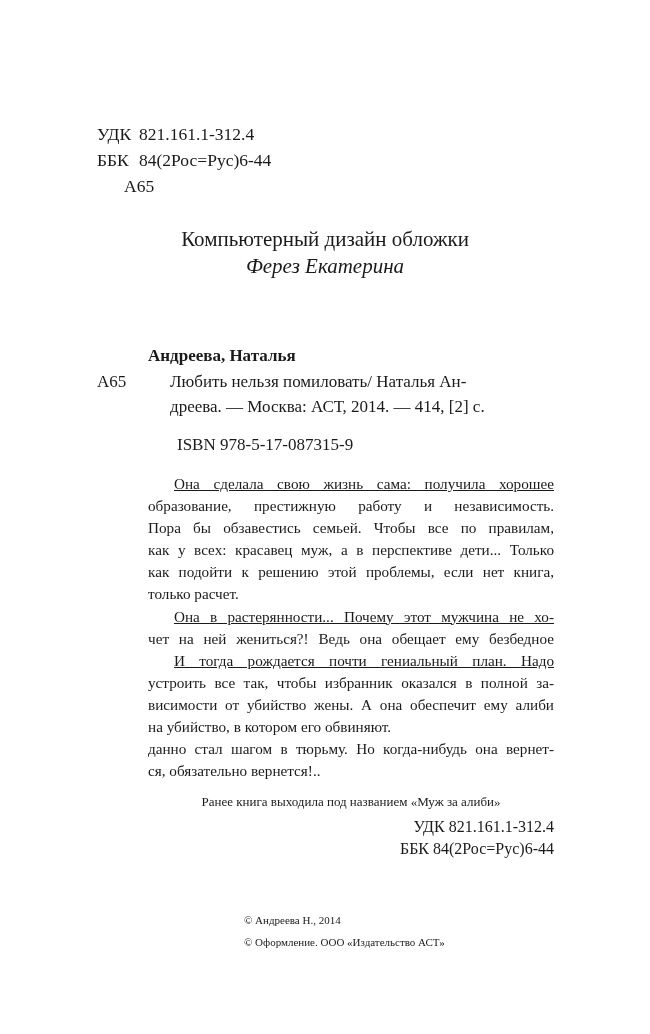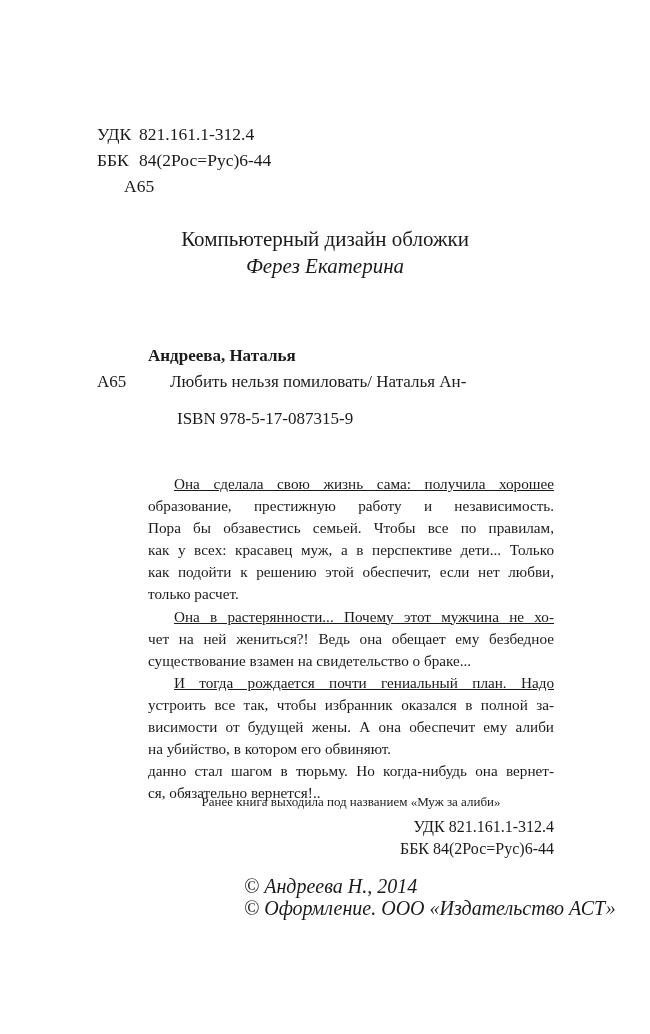--- a/index.html
+++ b/index.html
@@ -148,24 +148,23 @@
     white-space: nowrap;
   }
   .codes-bottom .code-line {
     display: block;
   }
 
   
   .copyright {
     position: absolute;
     left: 244px;
-    top: 852px;
-    font-size: 20px;
+    top: 886px;
+    font-size: 11px;
     line-height: 22px;
-    font-style: italic;
     white-space: nowrap;
   }
   .copyright .cp-line {
     display: block;
   }
 </style>
 </head>
 <body>
 
 <div class="page">
@@ -179,41 +178,41 @@
   <div class="credit">
     <span class="credit-role">Компьютерный дизайн обложки</span>
     <span class="credit-name">Ферез Екатерина</span>
   </div>
 
   <div class="biblio">
     <span class="author">Андреева, Наталья</span>
     <span class="desc">
       <span class="shelfmark">А65</span><span>Любить нельзя помиловать/ Наталья Ан-</span>
     </span>
+    <span class="desc"><span>дреева. — Москва: АСТ, 2014. — 414, [2] с.</span></span>
     <span class="isbn">ISBN 978-5-17-087315-9</span>
   </div>
 
   <div class="annotation">
       <p>
         <span class="ln first">Она сделала свою жизнь сама: получила хорошее</span>
         <span class="ln">образование, престижную работу и независимость.</span>
         <span class="ln">Пора бы обзавестись семьей. Чтобы все по правилам,</span>
         <span class="ln">как у всех: красавец муж, а в перспективе дети... Только</span>
-        <span class="ln">как подойти к решению этой обеспечит, если нет любви,</span>
+        <span class="ln">как подойти к решению этой проблемы, если нет книга,</span>
         <span class="ln last">только расчет.</span>
       </p>
       <p>
         <span class="ln first">Она в растерянности... Почему этот мужчина не хо-</span>
         <span class="ln">чет на ней жениться?! Ведь она обещает ему безбедное</span>
-        <span class="ln last">существование взамен на свидетельство о браке...</span>
       </p>
       <p>
         <span class="ln first">И тогда рождается почти гениальный план. Надо</span>
         <span class="ln">устроить все так, чтобы избранник оказался в полной за-</span>
-        <span class="ln">висимости от будущей жены. А она обеспечит ему алиби</span>
+        <span class="ln">висимости от убийство жены. А она обеспечит ему алиби</span>
         <span class="ln last">на убийство, в котором его обвиняют.</span>
       </p>
       <p>
         <span class="ln">данно стал шагом в тюрьму. Но когда-нибудь она вернет-</span>
         <span class="ln last">ся, обязательно вернется!..</span>
       </p>
     </div>
 
   <div class="prev-title">Ранее книга выходила под названием «Муж за алиби»</div>
 

